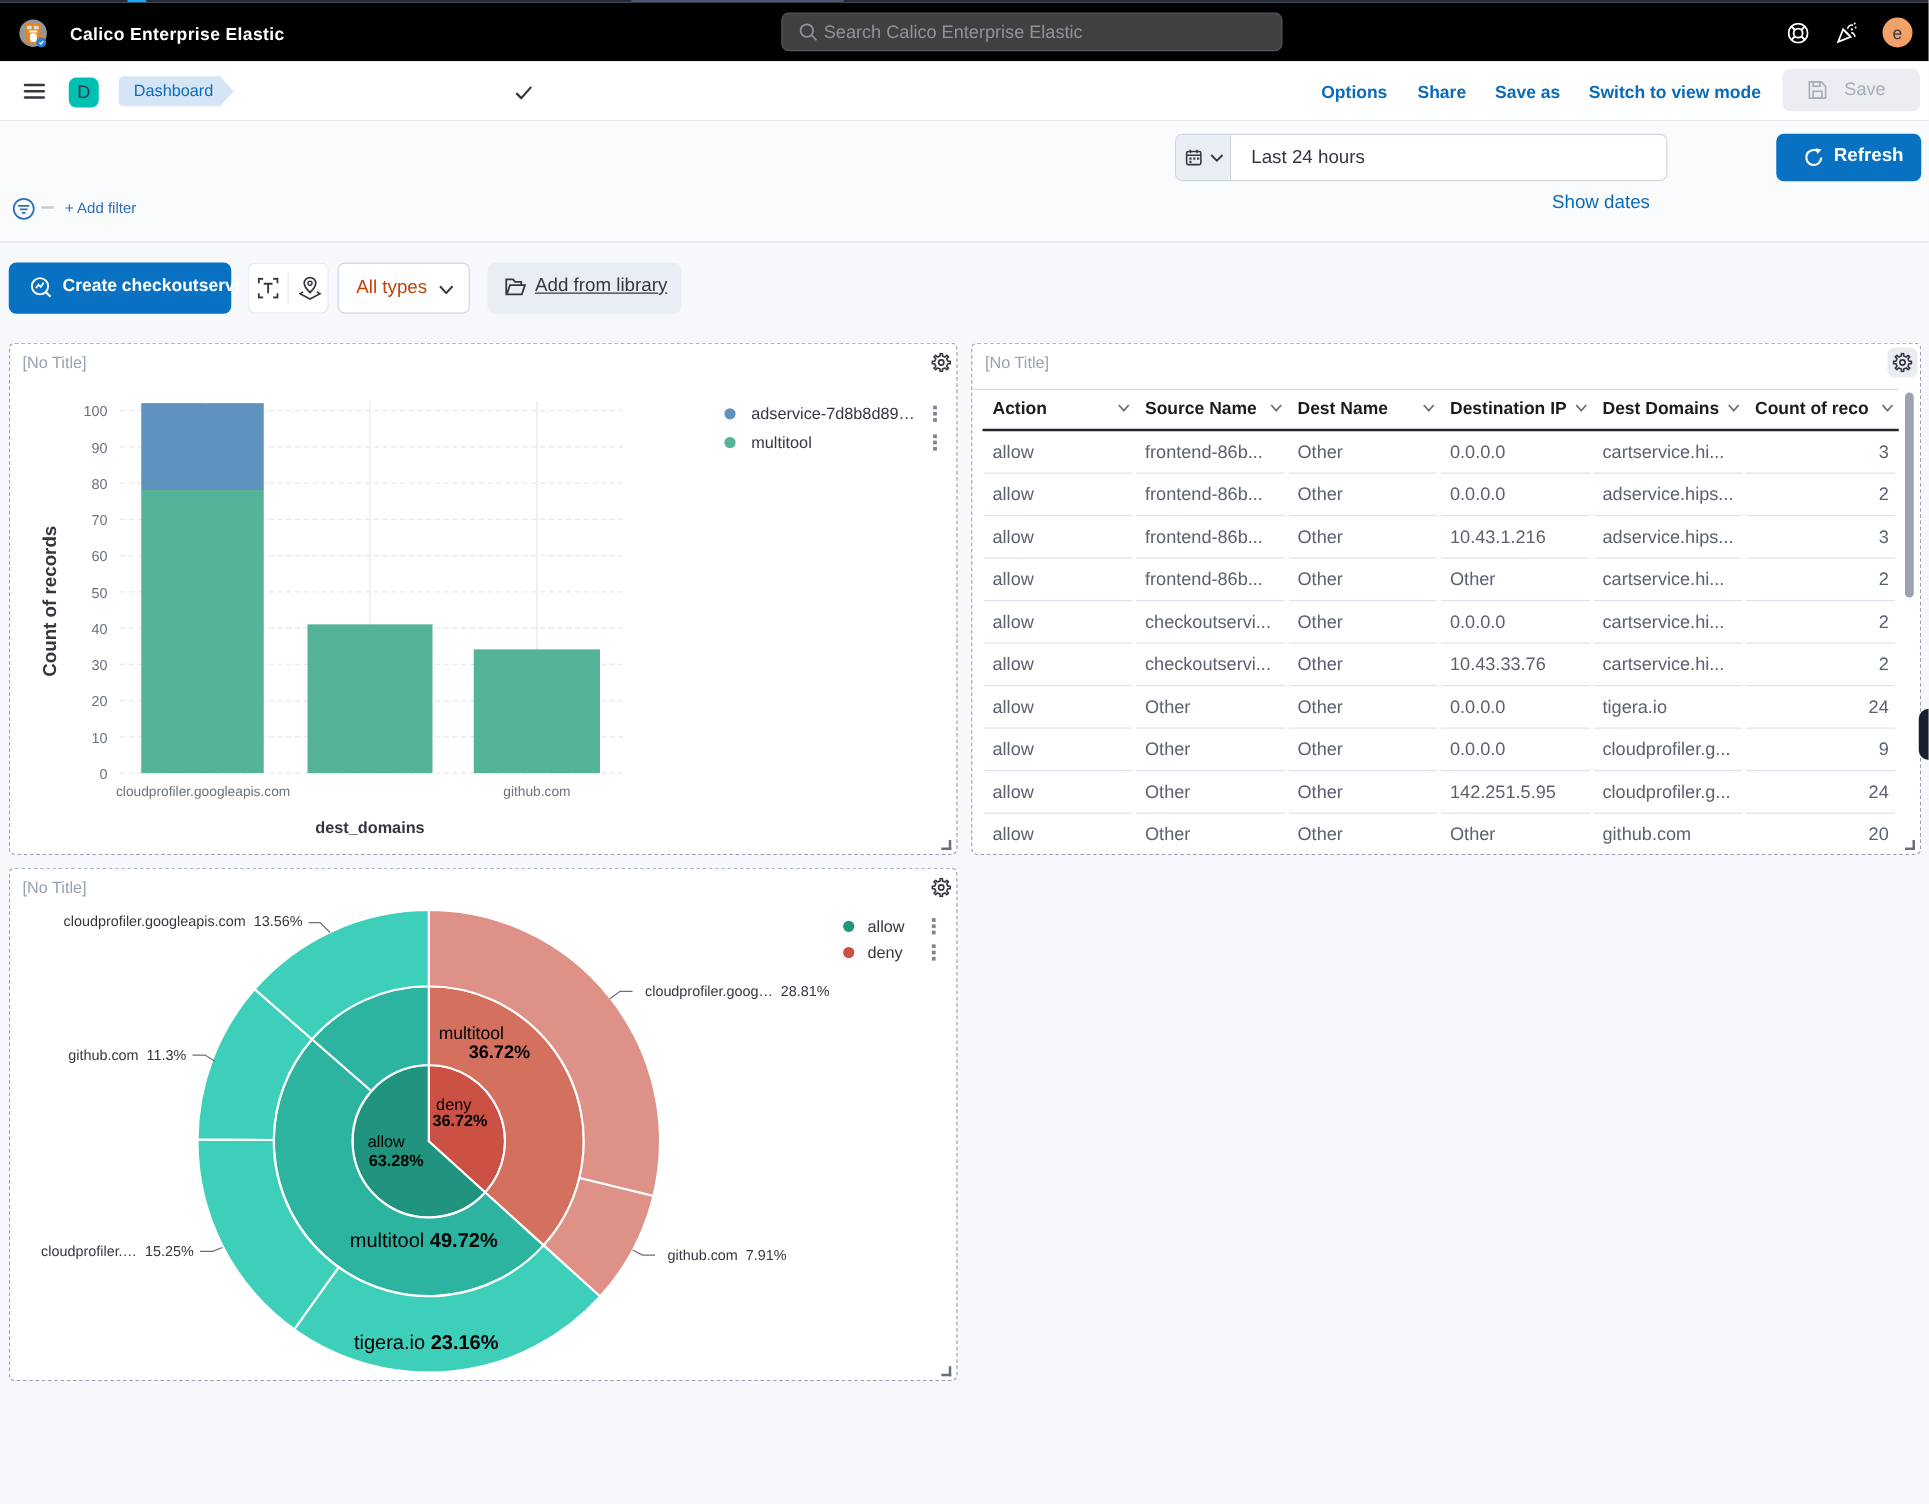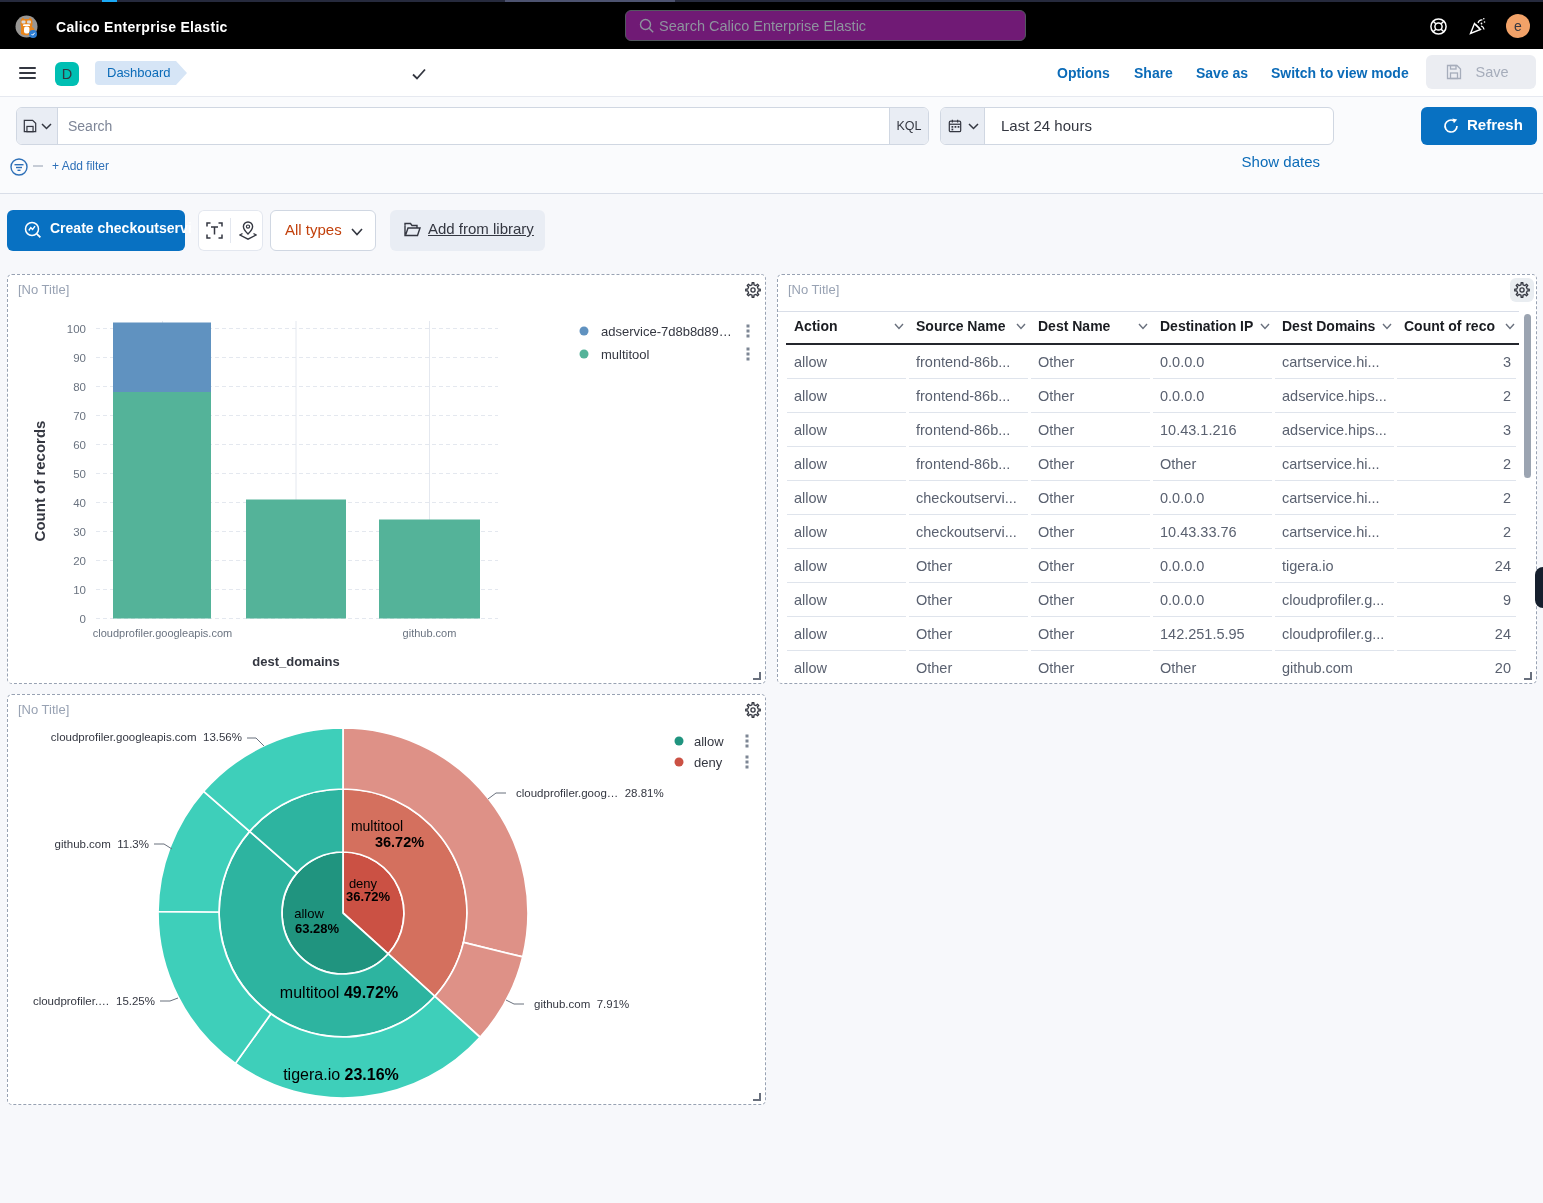--- a/index.html
+++ b/index.html
@@ -5,21 +5,21 @@
 * { margin:0; padding:0; box-sizing:border-box; }
 html,body { width:1543px; height:1203px; font-family:"Liberation Sans",sans-serif; background:#f7f8fb; overflow:hidden; }
 .abs { position:absolute; }
 #page { position:relative; width:1543px; height:1203px; }
 
 #strip { left:0; top:0; width:1543px; height:2px; background:#262a3d; }
 #strip .blue { position:absolute; left:102px; top:0; width:15px; height:2px; background:#1ba9f5; }
 
 #nav { left:0; top:2px; width:1543px; height:47px; background:#000; }
 #nav .title { position:absolute; left:56px; top:17px; color:#fff; font-size:14px; font-weight:bold; letter-spacing:0.3px; }
-#navsearch { position:absolute; left:625px; top:8px; width:401px; height:31px; border:1px solid #53575f; border-radius:6px; background:#701a75;text-align:right; }
+#navsearch { position:absolute; left:625px; top:8px; width:401px; height:31px; border:1px solid #53575f; border-radius:6px; background:#404040;text-align:right; }
 #navsearch .ph { position:absolute; left:33px; top:7px; color:#8e939e; font-size:14.5px; }
 
 #row2 { left:0; top:49px; width:1543px; height:48px; background:#fff; border-bottom:1px solid #e6e9f0; }
 .hamb { position:absolute; left:19px; width:17px; height:2px; background:#343741; border-radius:1px; }
 #dbadge { position:absolute; left:55px; top:13px; width:24px; height:24px; border-radius:6px; background:#00bfb3; color:#343741; font-size:14.5px; text-align:center; line-height:24px; }
 .crumb1 { position:absolute; left:95px; top:12px; height:24px; background:#d6e5f6; color:#0b6bb8; font-size:13px; line-height:24px; padding:0 5px 0 12px; border-radius:4px 0 0 4px; }
 .crumb1:after { content:""; position:absolute; right:-11px; top:0; border-left:11px solid #d6e5f6; border-top:12px solid transparent; border-bottom:12px solid transparent; }
 .crumb2 { position:absolute; left:186px; top:12px; height:24px; background:#d8dbe2; color:#343741; font-size:16px; line-height:24px; padding:0 10px 0 12px; border-radius:0 4px 4px 0;margin-top:46px; }
 .toplink { position:absolute; top:16px; color:#0b6bb8; font-size:14px; font-weight:bold; }
 #savebtn { position:absolute; left:1426px; top:6px; width:110px; height:34px; background:#ebedf2; border-radius:6px; color:#a6adbb; font-size:14.5px; font-weight:500; text-align:center; line-height:34px; }
@@ -110,33 +110,20 @@
     <div id="savebtn">
       <svg style="position:absolute;left:20px;top:9px" width="16" height="16" viewBox="0 0 16 16">
         <path d="M1.5 1.5 H11 L14.5 5 V14.5 H1.5 Z" fill="none" stroke="#a6adbb" stroke-width="1.3"></path>
         <rect x="4.5" y="9" width="7" height="5.5" fill="none" stroke="#a6adbb" stroke-width="1.3"></rect>
         <rect x="4.5" y="1.5" width="5.5" height="3.5" fill="none" stroke="#a6adbb" stroke-width="1.3"></rect>
       </svg>
       <span style="margin-left:22px">Save</span>
     </div>
   </div>
   <div id="row3" class="abs">
-    <div class="inp" style="left:16px;width:913px">
-      <div class="addon" style="left:0;width:41px;border-right:1px solid #d0d7e2;border-radius:5px 0 0 5px;">
-        <svg style="position:absolute;left:6px;top:11px" width="14" height="14" viewBox="0 0 16 16">
-          <path d="M1.5 1.5 H11 L14.5 5 V14.5 H1.5 Z" fill="none" stroke="#343741" stroke-width="1.4"></path>
-          <rect x="4.5" y="8.5" width="7" height="6" fill="none" stroke="#343741" stroke-width="1.4"></rect>
-        </svg>
-        <svg style="position:absolute;left:24px;top:15px" width="11" height="7" viewBox="0 0 11 7">
-          <path d="M1 1 L5.5 5.5 L10 1" fill="none" stroke="#343741" stroke-width="1.5"></path>
-        </svg>
-      </div>
-      <div style="position:absolute;left:51px;top:10px;color:#7d8597;font-size:14px;">Search</div>
-      <div id="kql">KQL</div>
-    </div>
     <div class="inp" style="left:940px;width:394px">
       <div class="addon" style="left:0;width:44px;border-right:1px solid #d0d7e2;border-radius:5px 0 0 5px;">
         <svg style="position:absolute;left:7px;top:11px" width="14" height="14" viewBox="0 0 16 16">
           <rect x="1.5" y="2.5" width="13" height="12" rx="1.5" fill="none" stroke="#343741" stroke-width="1.4"></rect>
           <line x1="1.5" y1="6" x2="14.5" y2="6" stroke="#343741" stroke-width="1.4"></line>
           <line x1="5" y1="0.8" x2="5" y2="4" stroke="#343741" stroke-width="1.4"></line>
           <line x1="11" y1="0.8" x2="11" y2="4" stroke="#343741" stroke-width="1.4"></line>
           <rect x="4" y="8" width="2" height="2" fill="#343741"></rect>
           <rect x="7.5" y="8" width="2" height="2" fill="#343741"></rect>
           <rect x="11" y="8" width="2" height="2" fill="#343741"></rect>

